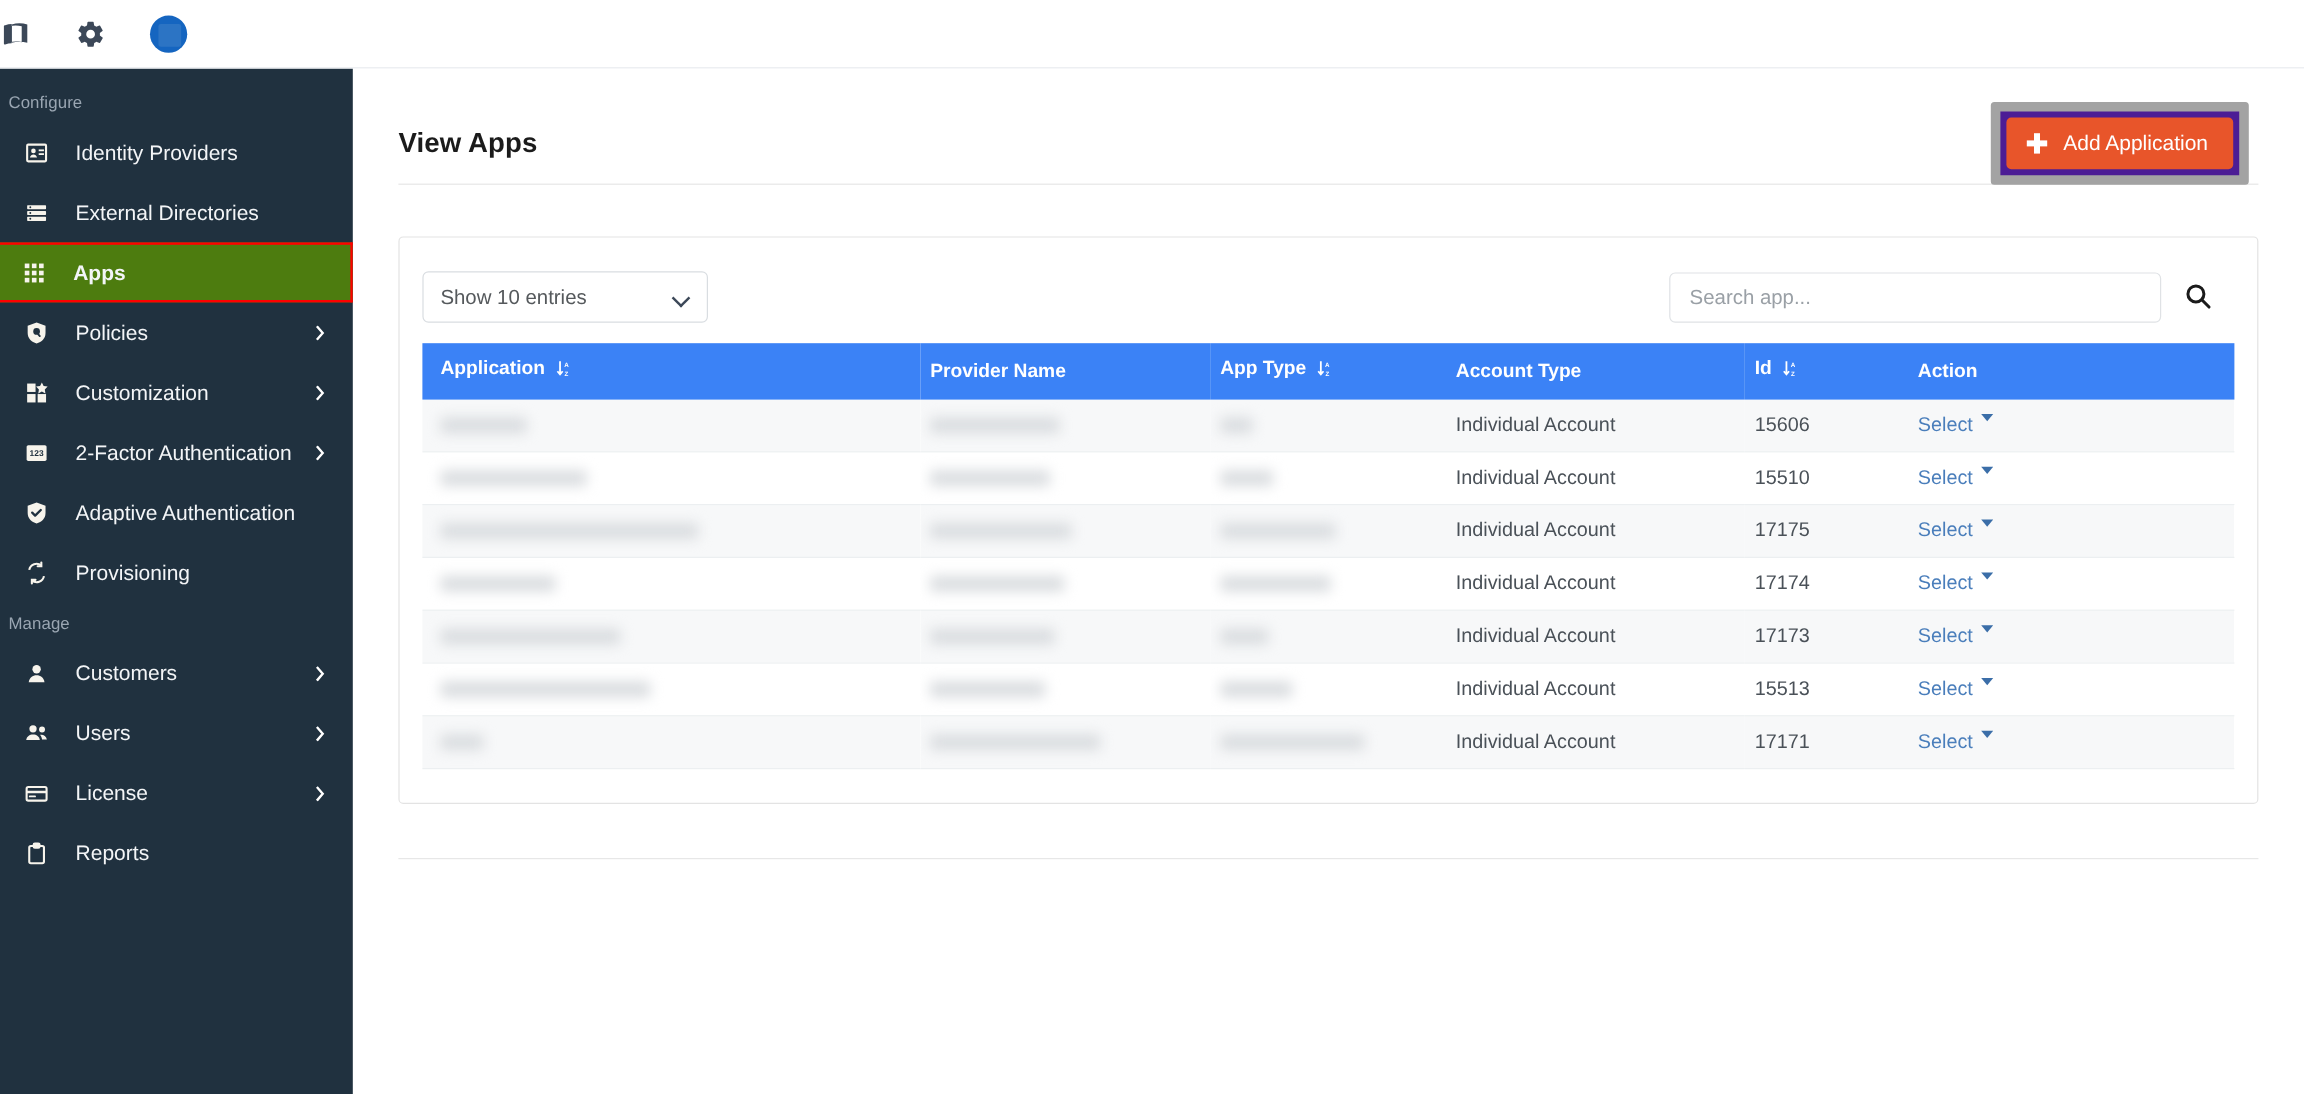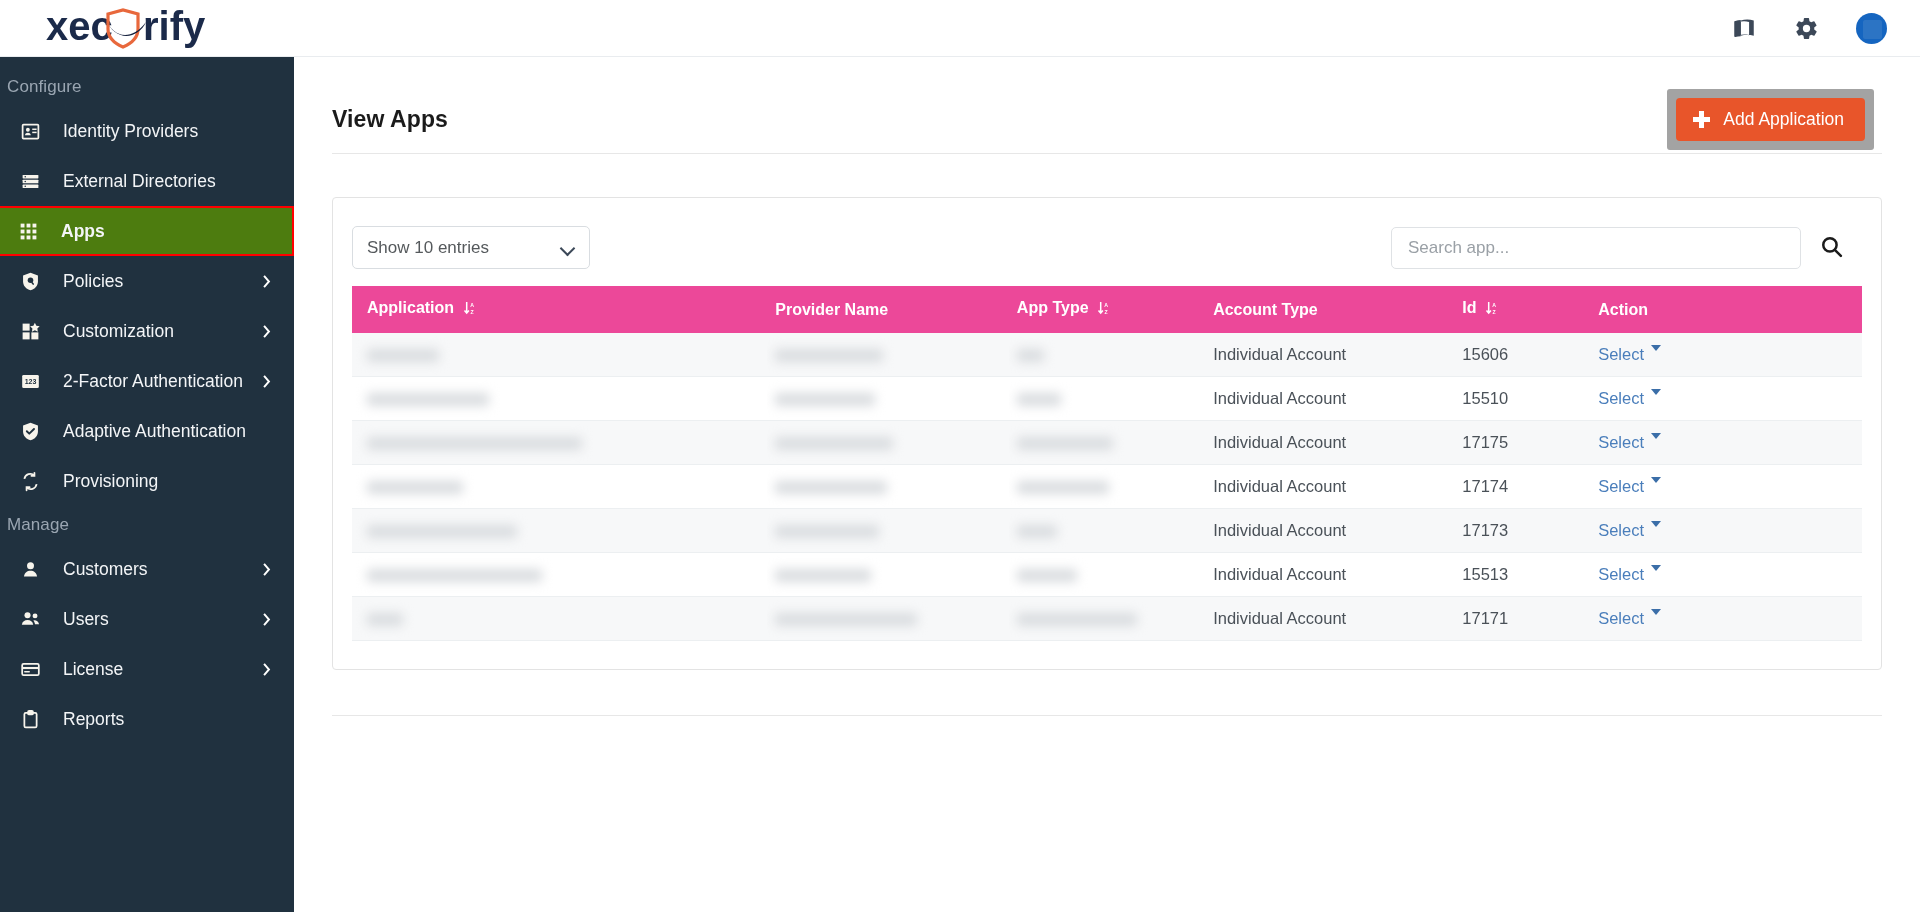--- a/index.html
+++ b/index.html
@@ -40,21 +40,21 @@
 
   
   .sidebar {
     position: absolute; top: 57px; left: 0; bottom: 0; width: 294px;
     background: #20313f;
     padding-top: 11px;
     z-index: 10;
     overflow: hidden;
   }
   .side-section {
-    color: #9aa6b2; font-size: 17px; padding: 9px 0 9px 7px;
+    color: #9aa6b2; font-size: 14px; padding: 9px 0 9px 7px;
     letter-spacing: 0.1px;
   }
   .side-item {
     display: flex; align-items: center;
     height: 50px; padding: 0 19px 0 18px;
     color: #f3f5f7; font-size: 17.5px;
     cursor: pointer; position: relative;
     border: 2px solid transparent;
   }
   .side-item .s-icon {
@@ -78,24 +78,24 @@
   }
   .page-head {
     display: flex; align-items: center; justify-content: space-between;
     padding: 28px 46px 0 38px;
     height: 96px;
     gap: 35px;
   }
   .page-title { font-size: 23px; font-weight: bold; color: #1b1b1b; letter-spacing: 0.1px;}
 
   .addapp-wrap {
-    border: 4px solid #a3a3a3;
+    border: 8px solid #a3a3a3;
     padding: 5px;
     border-radius: 3px;
-    background: #a3a3a3;
+    background: #4c1d95;
     display: inline-flex;
   }
   .addapp-btn {
     background: #e8552a; color: #ffffff;
     border: none; border-radius: 4px;
     font-size: 17.5px;
     padding: 11px 21px 11px 17px;
     display: flex; align-items: center; gap: 13px;
     cursor: pointer;
     font-family: "Liberation Sans", sans-serif;
@@ -154,21 +154,21 @@
   }
   .search-input::placeholder { color: #9aa0a6; }
   .search-btn {
     background: none; border: none; cursor: pointer;
     display: flex; align-items: center; color: #1b1b1b;
     padding: 0; margin-right: 18px;
   }
 
   table.apps { width: 100%; border-collapse: collapse; table-layout: fixed; }
   table.apps thead th {
-    background: #ec4899; color: #ffffff;
+    background: #3b82f6; color: #ffffff;
     font-size: 16px; font-weight: bold;
     text-align: left;
     padding: 13px 8px 13px 8px;
     white-space: nowrap;
   }
   table.apps thead th:first-child { padding-left: 15px; }
   .sort-ico { display: inline-block; vertical-align: -3px; margin-left: 4px; }
 
   table.apps tbody td {
     font-size: 16.5px; color: #4a5158;
@@ -221,30 +221,20 @@
   .pg-btn.active { background: #3e7cb1; color: #ffffff; }
 
   .bottom-divider {
     margin: 45px 38px 0 38px; height: 1px; background: #e7e7e7;
   }
 </style>
 </head>
 <body>
 
 <div class="topbar">
-  <div class="brand">
-    <svg class="brand-svg" width="190" height="46" viewBox="0 0 190 46">
-      <text x="0" y="35" font-family="Liberation Sans, sans-serif" font-size="40" font-weight="bold" fill="#1b2a4a">xec</text>
-      <g transform="translate(60,5)">
-        <path d="M2,4 L17,0 L32,4 L32,19 C32,28 24,34 17,37 C10,34 2,28 2,19 Z" fill="none" stroke="#e8683c" stroke-width="3.2"></path>
-        <path d="M0,9 C6,26 24,33 40,12 C32,30 8,32 0,9 Z" fill="#16213d"></path>
-      </g>
-      <text x="97" y="35" font-family="Liberation Sans, sans-serif" font-size="40" font-weight="bold" fill="#1b2a4a">rify</text>
-    </svg>
-  </div>
 
   <div class="topbar-actions">
     <span class="ticon">
       <svg width="26" height="26" viewBox="0 0 24 24" fill="currentColor">
         <path d="M21 5c-1.9-.6-4-.9-6-.9-2 0-4.1.3-6 .9v14.1c1.9-.6 4-.9 6-.9 2 0 4.1.3 6 .9V5zM12 18.1c-1.6 0-3.2.2-4.7.6V6.4c1.5-.4 3.1-.6 4.7-.6s3.2.2 4.7.6v12.3c-1.5-.4-3.1-.6-4.7-.6z"></path>
         <path d="M3 6.2v13.4c0 .5.5.9 1 .7 1.6-.5 3.3-.8 5-.8V4.7c-1.7 0-3.4.3-5 .8-.5.1-1 .4-1 .7z"></path>
       </svg>
     </span>
     <span class="ticon">
       <svg width="25" height="25" viewBox="0 0 24 24" fill="currentColor">

